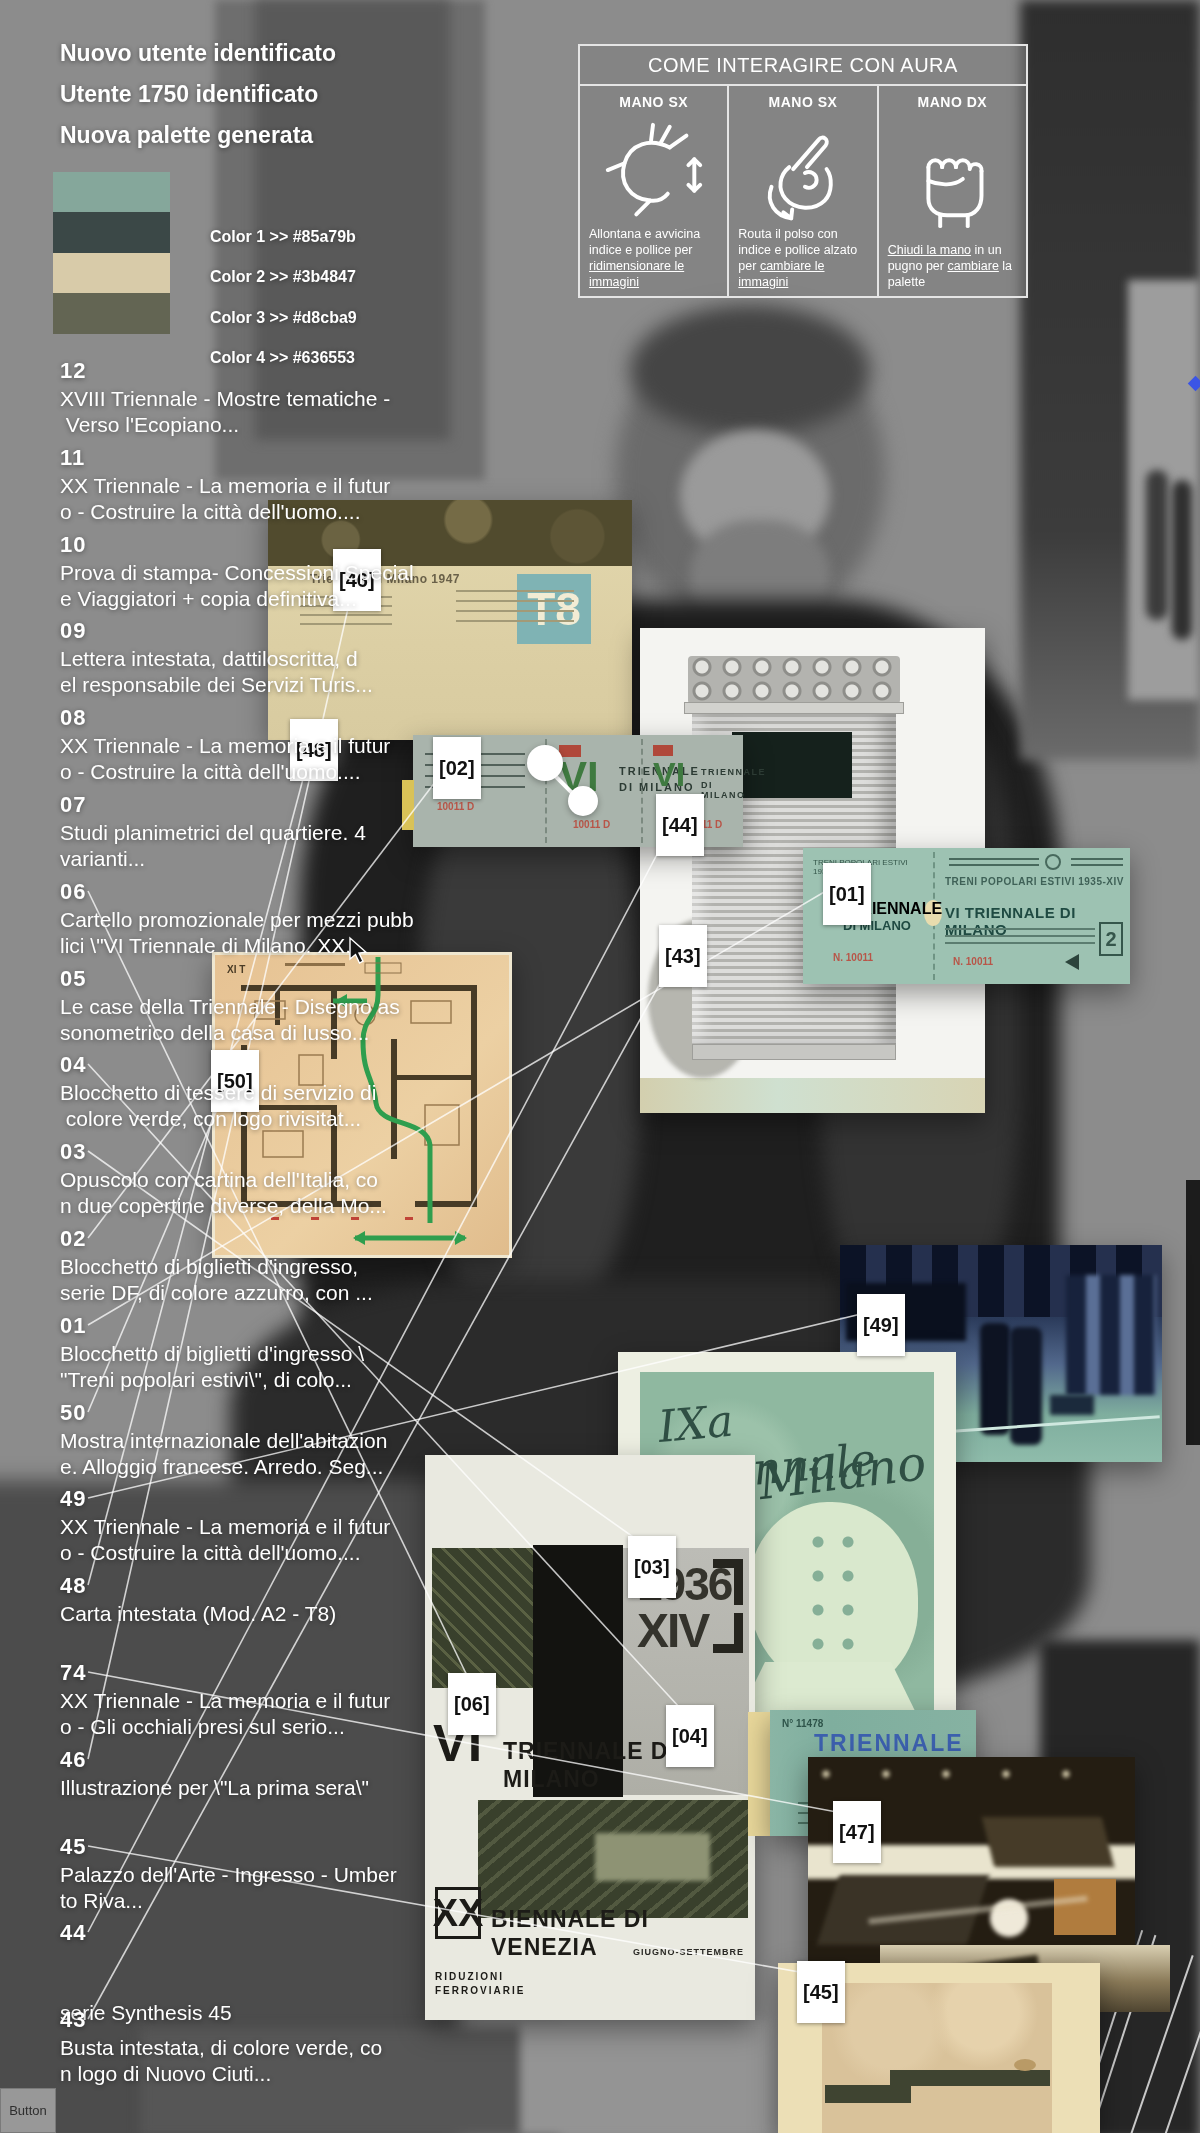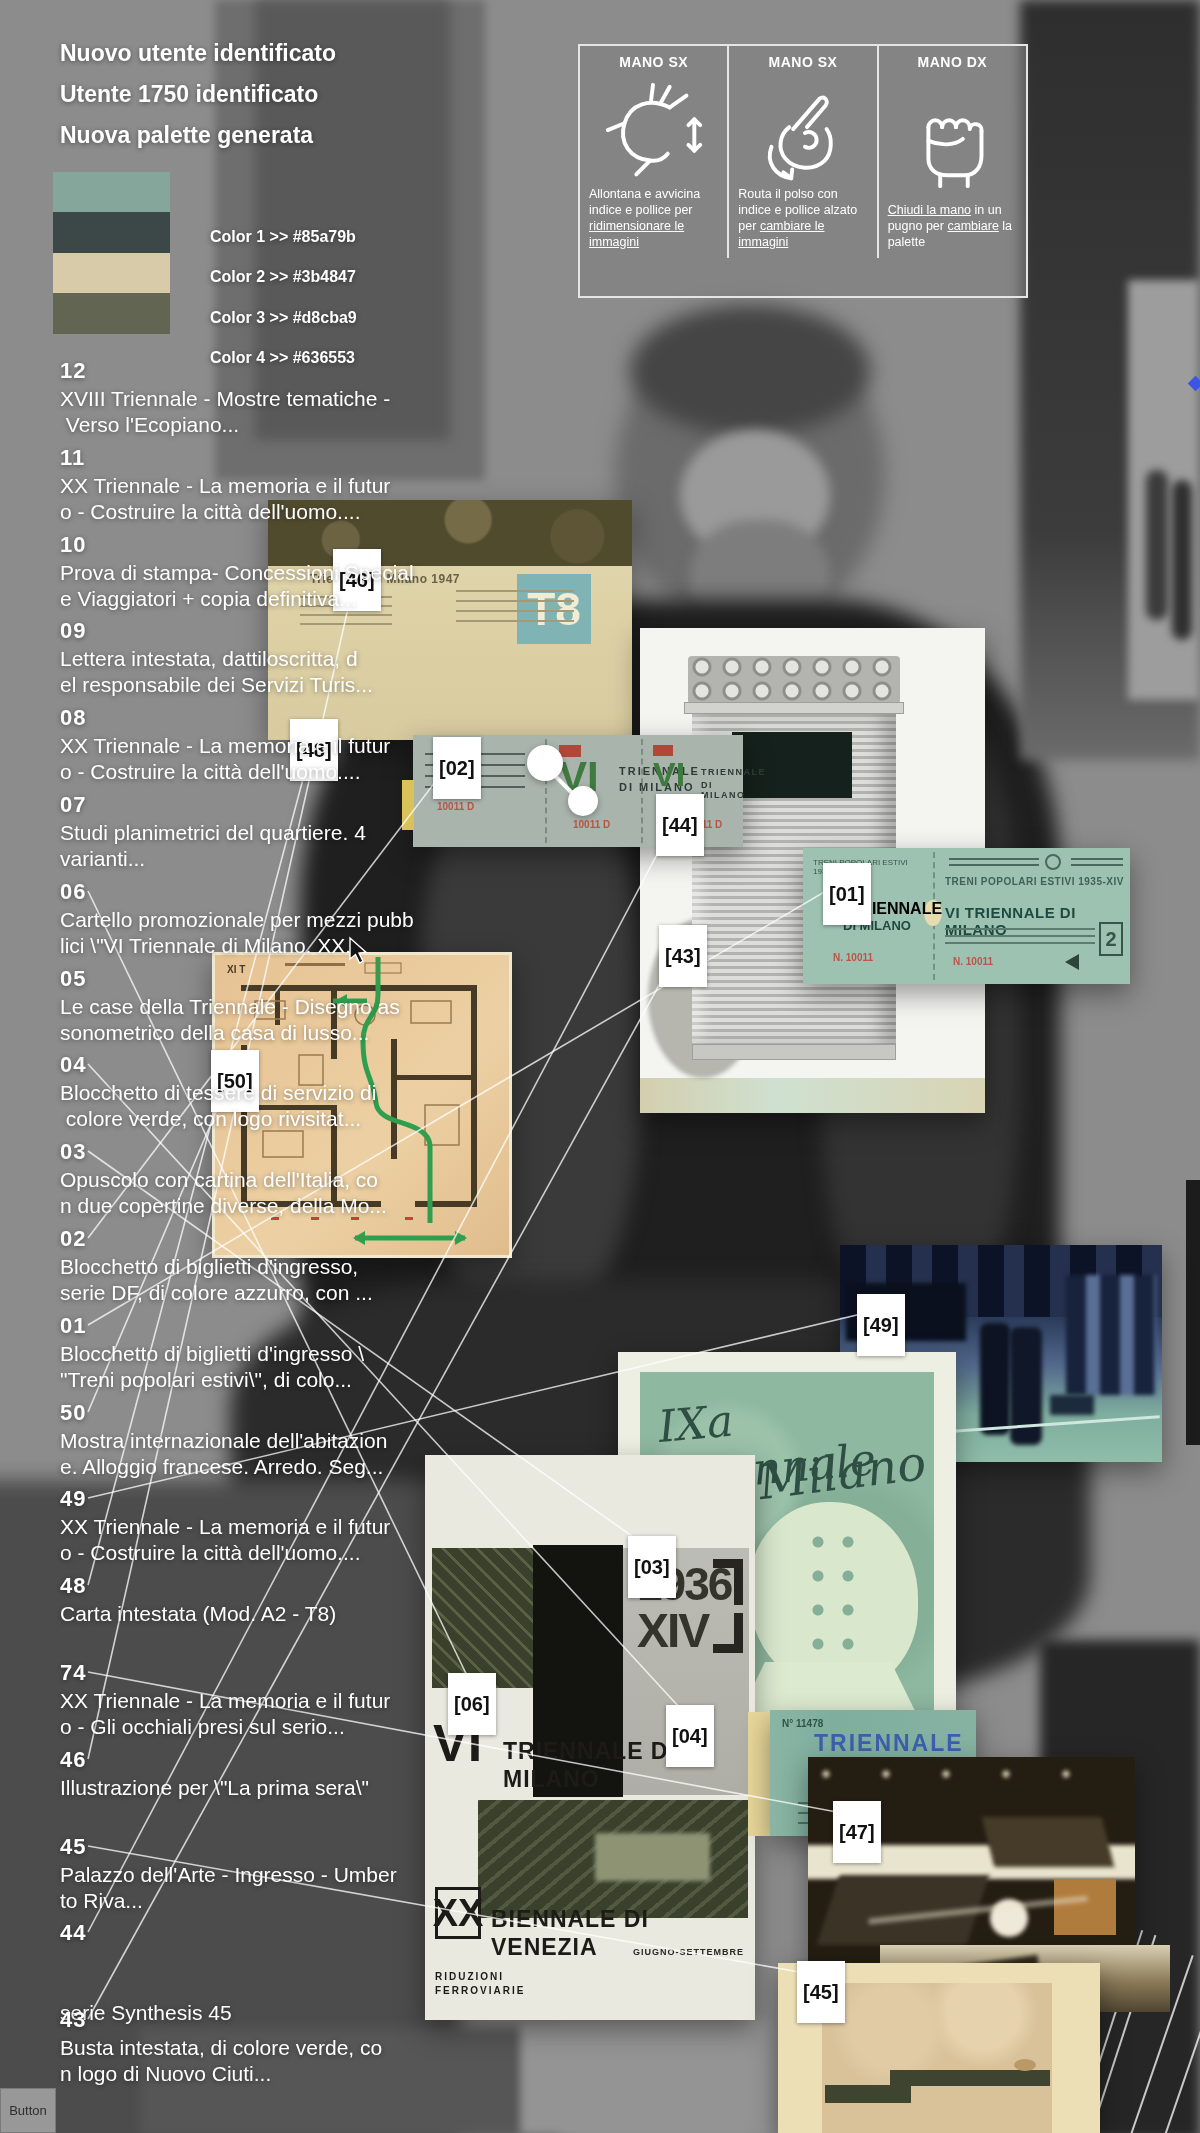--- a/index.html
+++ b/index.html
@@ -380,20 +380,21 @@
       <div class="li-text" style="top: 1862px;">Palazzo dell'Arte - Ingresso - Umber
 to Riva...</div>
       <div class="li-num" style="top: 1920px;">44</div>
       <div class="li-text" style="top: 2000px;">serie Synthesis 45</div>
       <div class="li-num" style="top: 2007px;">43</div>
       <div class="li-text" style="top: 2035px;">Busta intestata, di colore verde, co
 n logo di Nuovo Ciuti...</div>
     </div>
 
   <div id="guide">
+    <div class="title">COME INTERAGIRE CON AURA</div>
     <div class="cols" id="guide-cols">
         <div class="col">
           <div class="hand">MANO SX</div>
           <div class="gicon"><svg width="118" height="118" viewBox="0 0 120 120" fill="none" stroke="#fff" stroke-width="4" stroke-linecap="round" stroke-linejoin="round">
       <path d="M76,32 C56,22 36,28 30,48 C24,68 36,84 56,86 C64,87 70,84 74,79"></path>
       <path d="M76,32 L93,20"></path>
               <path d="M67,27 L76,11"></path>
               <path d="M57,25 L59,9"></path>
       <path d="M56,86 L42,100"></path>
               <path d="M30,48 L13,55"></path>

